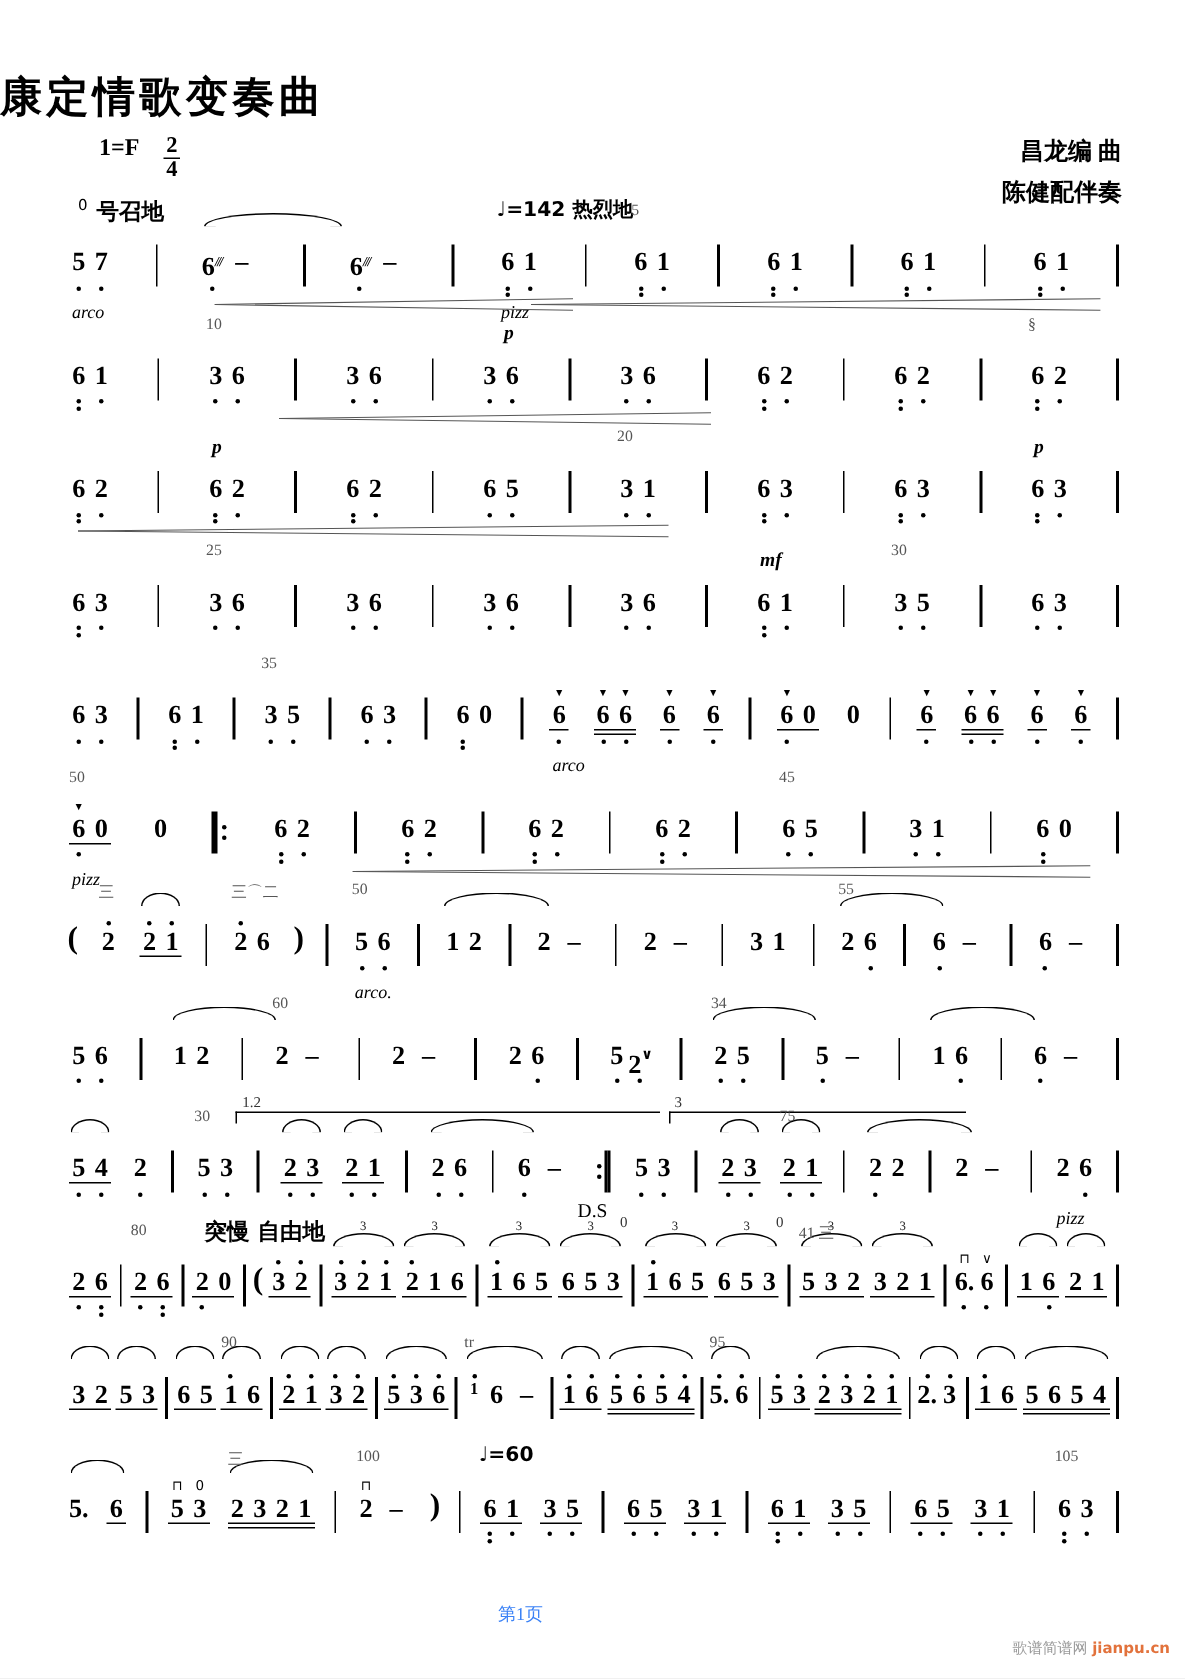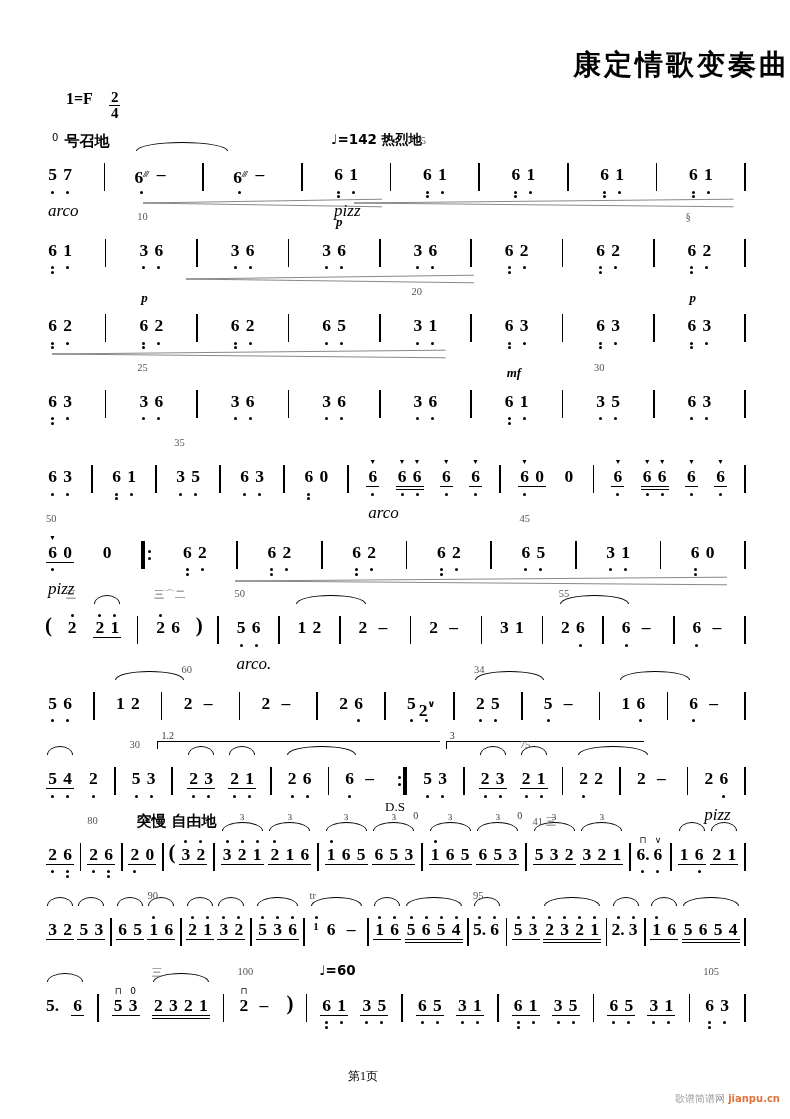--- a/index.html
+++ b/index.html
@@ -1,19 +1,19 @@
 <!DOCTYPE html>
 <html><head>
 <meta charset="utf-8">
 <style>
   html,body{margin:0;padding:0;background:#e8e8e8;}
   .page{position:relative;width:790px;height:1119px;background:#ffffff;margin:0 auto;
         font-family:"Liberation Serif", serif;color:#000;overflow:hidden;}
   
-  .title{position:absolute;top:46px;left:0;right:0;text-align:right;
+  .title{position:absolute;top:46px;left:0;right:0;text-align:left;
          font-size:28px;font-weight:bold;letter-spacing:3px;}
   .subtitle{position:absolute;top:84px;left:0;right:0;text-align:center;
             font-size:17px;font-weight:bold;letter-spacing:1px;}
   .keysig{position:absolute;top:90px;left:66px;font-size:16px;font-weight:bold;}
   .frac{display:inline-flex;flex-direction:column;align-items:center;
         font-size:15px;line-height:15px;font-weight:bold;vertical-align:top;margin-left:16px;}
   .fn{border-bottom:1.7px solid #000;padding:0 2px;}
   .credits{position:absolute;top:88px;right:42px;text-align:right;
            font-size:16px;font-weight:bold;line-height:27px;}
   
@@ -35,55 +35,59 @@
   .ul{position:absolute;left:1px;right:1px;height:0;border-top:1.6px solid #000;}
   .arc{position:absolute;top:3px;left:2px;right:2px;height:8px;
        border:1.2px solid #000;border-bottom:none;
        border-top-left-radius:50% 100%;border-top-right-radius:50% 100%;}
   .arc2{right:auto;width:225%;}
   .t3l{position:absolute;top:-7px;left:0;right:0;text-align:center;font-size:8.5px;color:#222;}
   .ab{position:absolute;top:-4px;left:1px;font-size:10.5px;color:#555;white-space:nowrap;}
   .abr{position:absolute;top:-9px;right:-2px;font-size:10px;color:#333;white-space:nowrap;}
   .tempo{position:absolute;top:-8px;left:0;font-size:13.5px;font-weight:bold;white-space:nowrap;
          font-family:"DejaVu Sans",sans-serif;}
-  .bl{position:absolute;top:62px;left:3px;font-size:17px;font-style:italic;white-space:nowrap;}
+  .bl{position:absolute;top:62px;left:3px;font-size:12px;font-style:italic;white-space:nowrap;}
   .bl2{position:absolute;top:75px;left:5px;font-size:13px;font-weight:bold;font-style:italic;}
   .blb{font-style:normal;font-size:13px;left:-10px;top:56px;}
   .head{position:absolute;top:-7px;font-size:15px;font-weight:bold;white-space:nowrap;
         font-family:"DejaVu Sans",sans-serif;}
   .hsup{font-size:10px;vertical-align:top;margin-right:6px;font-weight:normal;}
   .barw{position:relative;padding-top:24px;display:flex;align-items:flex-start;margin:0 2px;}
   .bar{width:1.6px;background:#000;height:28px;}
   .bar.thick{width:2.6px;}
   .rd{display:flex;flex-direction:column;justify-content:center;height:28px;margin:0 2.5px;}
   .rd .dot{margin:2px 0;}
   .paren{padding-top:21px;font-size:21px;font-weight:bold;}
   .tm{font-size:9px;font-style:italic;letter-spacing:-1px;vertical-align:6px;}
   .vv{font-size:9.5px;vertical-align:9px;font-family:"DejaVu Sans",sans-serif;}
   .hp{position:absolute;top:59px;height:10px;}
   .vb{position:absolute;top:-2px;height:7px;border-top:1.1px solid #000;border-left:1.1px solid #000;}
   .vbl{position:absolute;top:-12px;left:3px;font-size:10px;color:#333;}
   
-  .pageno{position:absolute;top:1068px;left:348px;font-size:12px;color:#000000;}
+  .pageno{position:absolute;top:1068px;left:332px;font-size:12px;color:#3b82f6;}
   .wm{position:absolute;top:1092px;right:10px;font-size:10px;
       font-family:"DejaVu Sans",sans-serif;}
   .wm .g{color:#999;}
   .wm .o{color:#e2723c;font-weight:bold;cursor:pointer;}
 </style>
 </head>
 <body>
 
 <div class="page">
   <div class="title">康定情歌变奏曲</div>
   <div class="keysig">
     <span>1=F</span><span class="frac">
         <span class="fn">2</span>
         <span>4</span>
       </span>
   </div>
+  <div class="credits">
+    <div>昌龙编 曲</div>
+    <div>陈健配伴奏</div>
+  </div>
 
   <div class="score">
       <div class="sys">
         <div class="head" style="left: 1%;"><span class="hsup">0</span>号召地</div>
         <div class="sysrow">
           <div class="grp">
             <div class="nrow">
               <div class="note">
                 <div class="top"></div>
                 <div class="dg">5</div>

